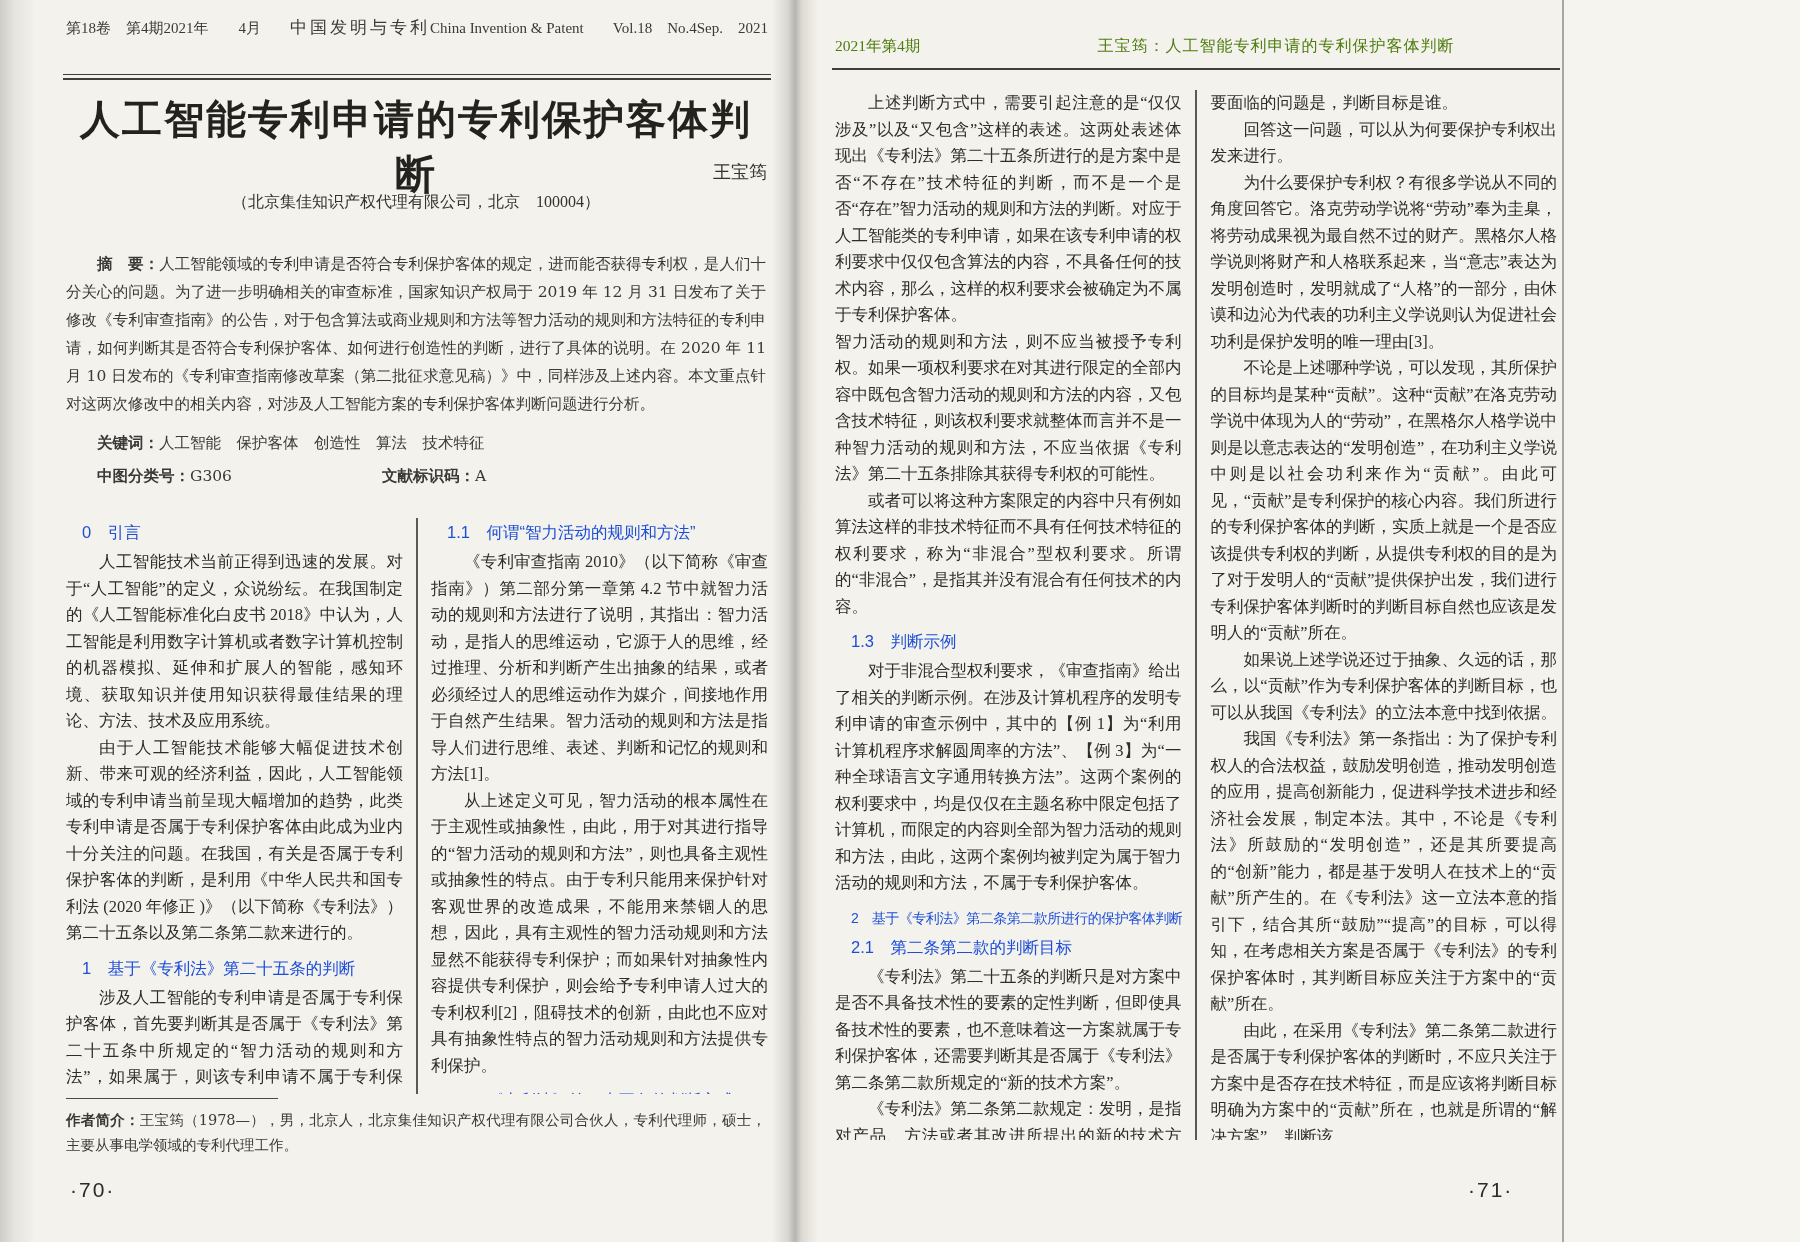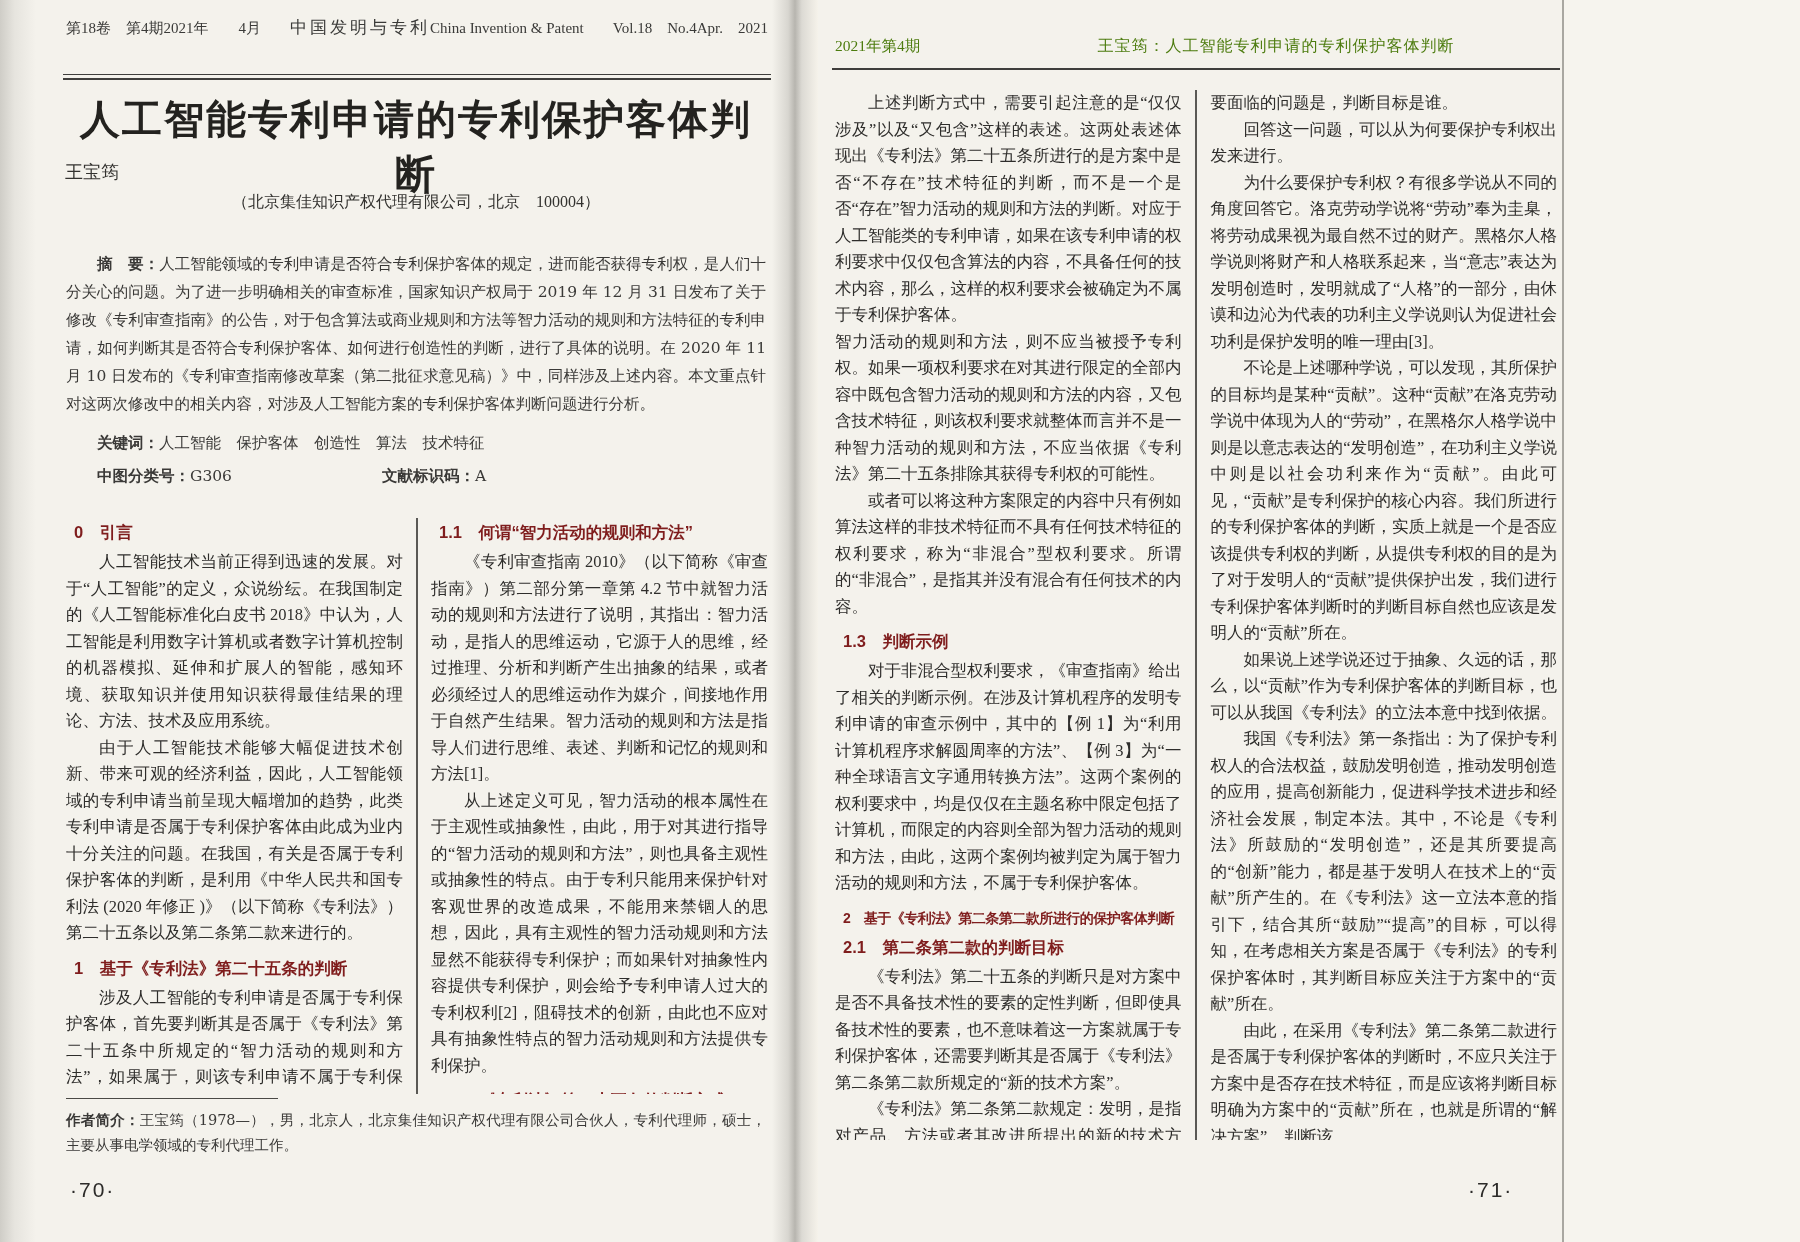--- a/index.html
+++ b/index.html
@@ -18,40 +18,40 @@
     font-size:15px;line-height:28px;color:#3a3a38;}
   .hdr-col{display:flex;flex-direction:row;}
   .hdr-center{text-align:center;}
   .hdr-right{text-align:right;}
   .hdr-cn{font-size:17px;letter-spacing:3px;}
   .lp-rule{left:63px;top:74px;width:708px;height:3px;
     border-top:1.5px solid #3f3e3c;border-bottom:2.5px solid #3f3e3c;}
   
   .lp-title{left:65px;top:92px;width:702px;text-align:center;font-size:40px;
     font-weight:700;letter-spacing:2px;color:#23221f;font-family:"Liberation Serif",serif;}
-  .lp-author{left:65px;top:160px;width:702px;text-align:left;font-size:18px;color:#33322f;}
+  .lp-author{left:65px;top:160px;width:702px;text-align:right;font-size:18px;color:#33322f;}
   .lp-affil{left:65px;top:192px;width:702px;text-align:center;font-size:16px;color:#33322f;}
   
   .kai{font-family:"DejaVu Serif",serif;color:#3a3937;}
   .lp-abstract{left:66px;top:250px;width:700px;}
   .lp-abstract p{margin:0;font-size:15.5px;line-height:28px;text-align:justify;text-indent:2em;}
   .lbl{font-weight:700;font-family:"Liberation Sans",sans-serif;}
   .kw-line{margin-top:12px;font-size:15.5px;line-height:26px;text-indent:2em;}
   .clc-line{margin-top:7px;font-size:15.5px;line-height:26px;text-indent:2em;}
   .clc-pair2{margin-left:150px;}
   
   .cols{display:flex;justify-content:space-between;overflow:hidden;}
   .lp-cols{left:66px;top:518px;width:702px;height:576px;}
   .rp-cols{left:835px;top:90px;width:722px;height:1050px;}
   .col{width:48%;}
   .divider{width:1.5px;background:#5a5955;align-self:stretch;}
   .para{margin:0;font-size:16.5px;line-height:26.5px;text-align:justify;text-indent:2em;}
   .no-indent{text-indent:0;}
-  .sec-h{margin:9px 0 5px 8px;font-family:"Liberation Sans",sans-serif;font-weight:700;
-    font-size:16.5px;line-height:24px;color:#7f1d1d;}
+  .sec-h{margin:9px 0 5px 16px;font-family:"Liberation Sans",sans-serif;font-weight:400;
+    font-size:16.5px;line-height:24px;color:#1d4ed8;}
   .sec-h.first{margin-top:2px;}
   .h-long{font-size:14px;letter-spacing:-0.5px;white-space:nowrap;overflow:hidden;}
   
   .lp-footnote{left:66px;top:1098px;width:700px;}
   .fn-rule{width:212px;border-top:1.5px solid #4a4945;margin-bottom:9px;}
   .fn-text{font-size:14.5px;line-height:25px;text-align:justify;margin:0;}
   
   .rp-header{left:835px;top:36px;width:722px;display:flex;align-items:flex-end;
     font-size:15.5px;color:#4d7c0f;}
   .rp-issue{width:160px;}
@@ -76,21 +76,21 @@
     <div class="hdr-col">
       <span>第18卷　第4期</span>
       <span>2021年　　4月</span>
     </div>
     <div class="hdr-col hdr-center">
       <span class="hdr-cn">中国发明与专利</span>
       <span>China Invention &amp; Patent</span>
     </div>
     <div class="hdr-col hdr-right">
       <span>Vol.18　No.4</span>
-      <span>Apr.　2021</span>
+      <span>Sep.　2021</span>
     </div>
   </div>
   <div class="abs lp-rule"></div>
 
   <div class="abs lp-title">人工智能专利申请的专利保护客体判断</div>
   <div class="abs lp-author">王宝筠</div>
   <div class="abs lp-affil">（北京集佳知识产权代理有限公司，北京　100004）</div>
 
   <div class="abs lp-abstract kai">
     <p><span class="lbl">摘　要：</span><span>人工智能领域的专利申请是否符合专利保护客体的规定，进而能否获得专利权，是人们十分关心的问题。为了进一步明确相关的审查标准，国家知识产权局于 2019 年 12 月 31 日发布了关于修改《专利审查指南》的公告，对于包含算法或商业规则和方法等智力活动的规则和方法特征的专利申请，如何判断其是否符合专利保护客体、如何进行创造性的判断，进行了具体的说明。在 2020 年 11 月 10 日发布的《专利审查指南修改草案（第二批征求意见稿）》中，同样涉及上述内容。本文重点针对这两次修改中的相关内容，对涉及人工智能方案的专利保护客体判断问题进行分析。</span></p>

